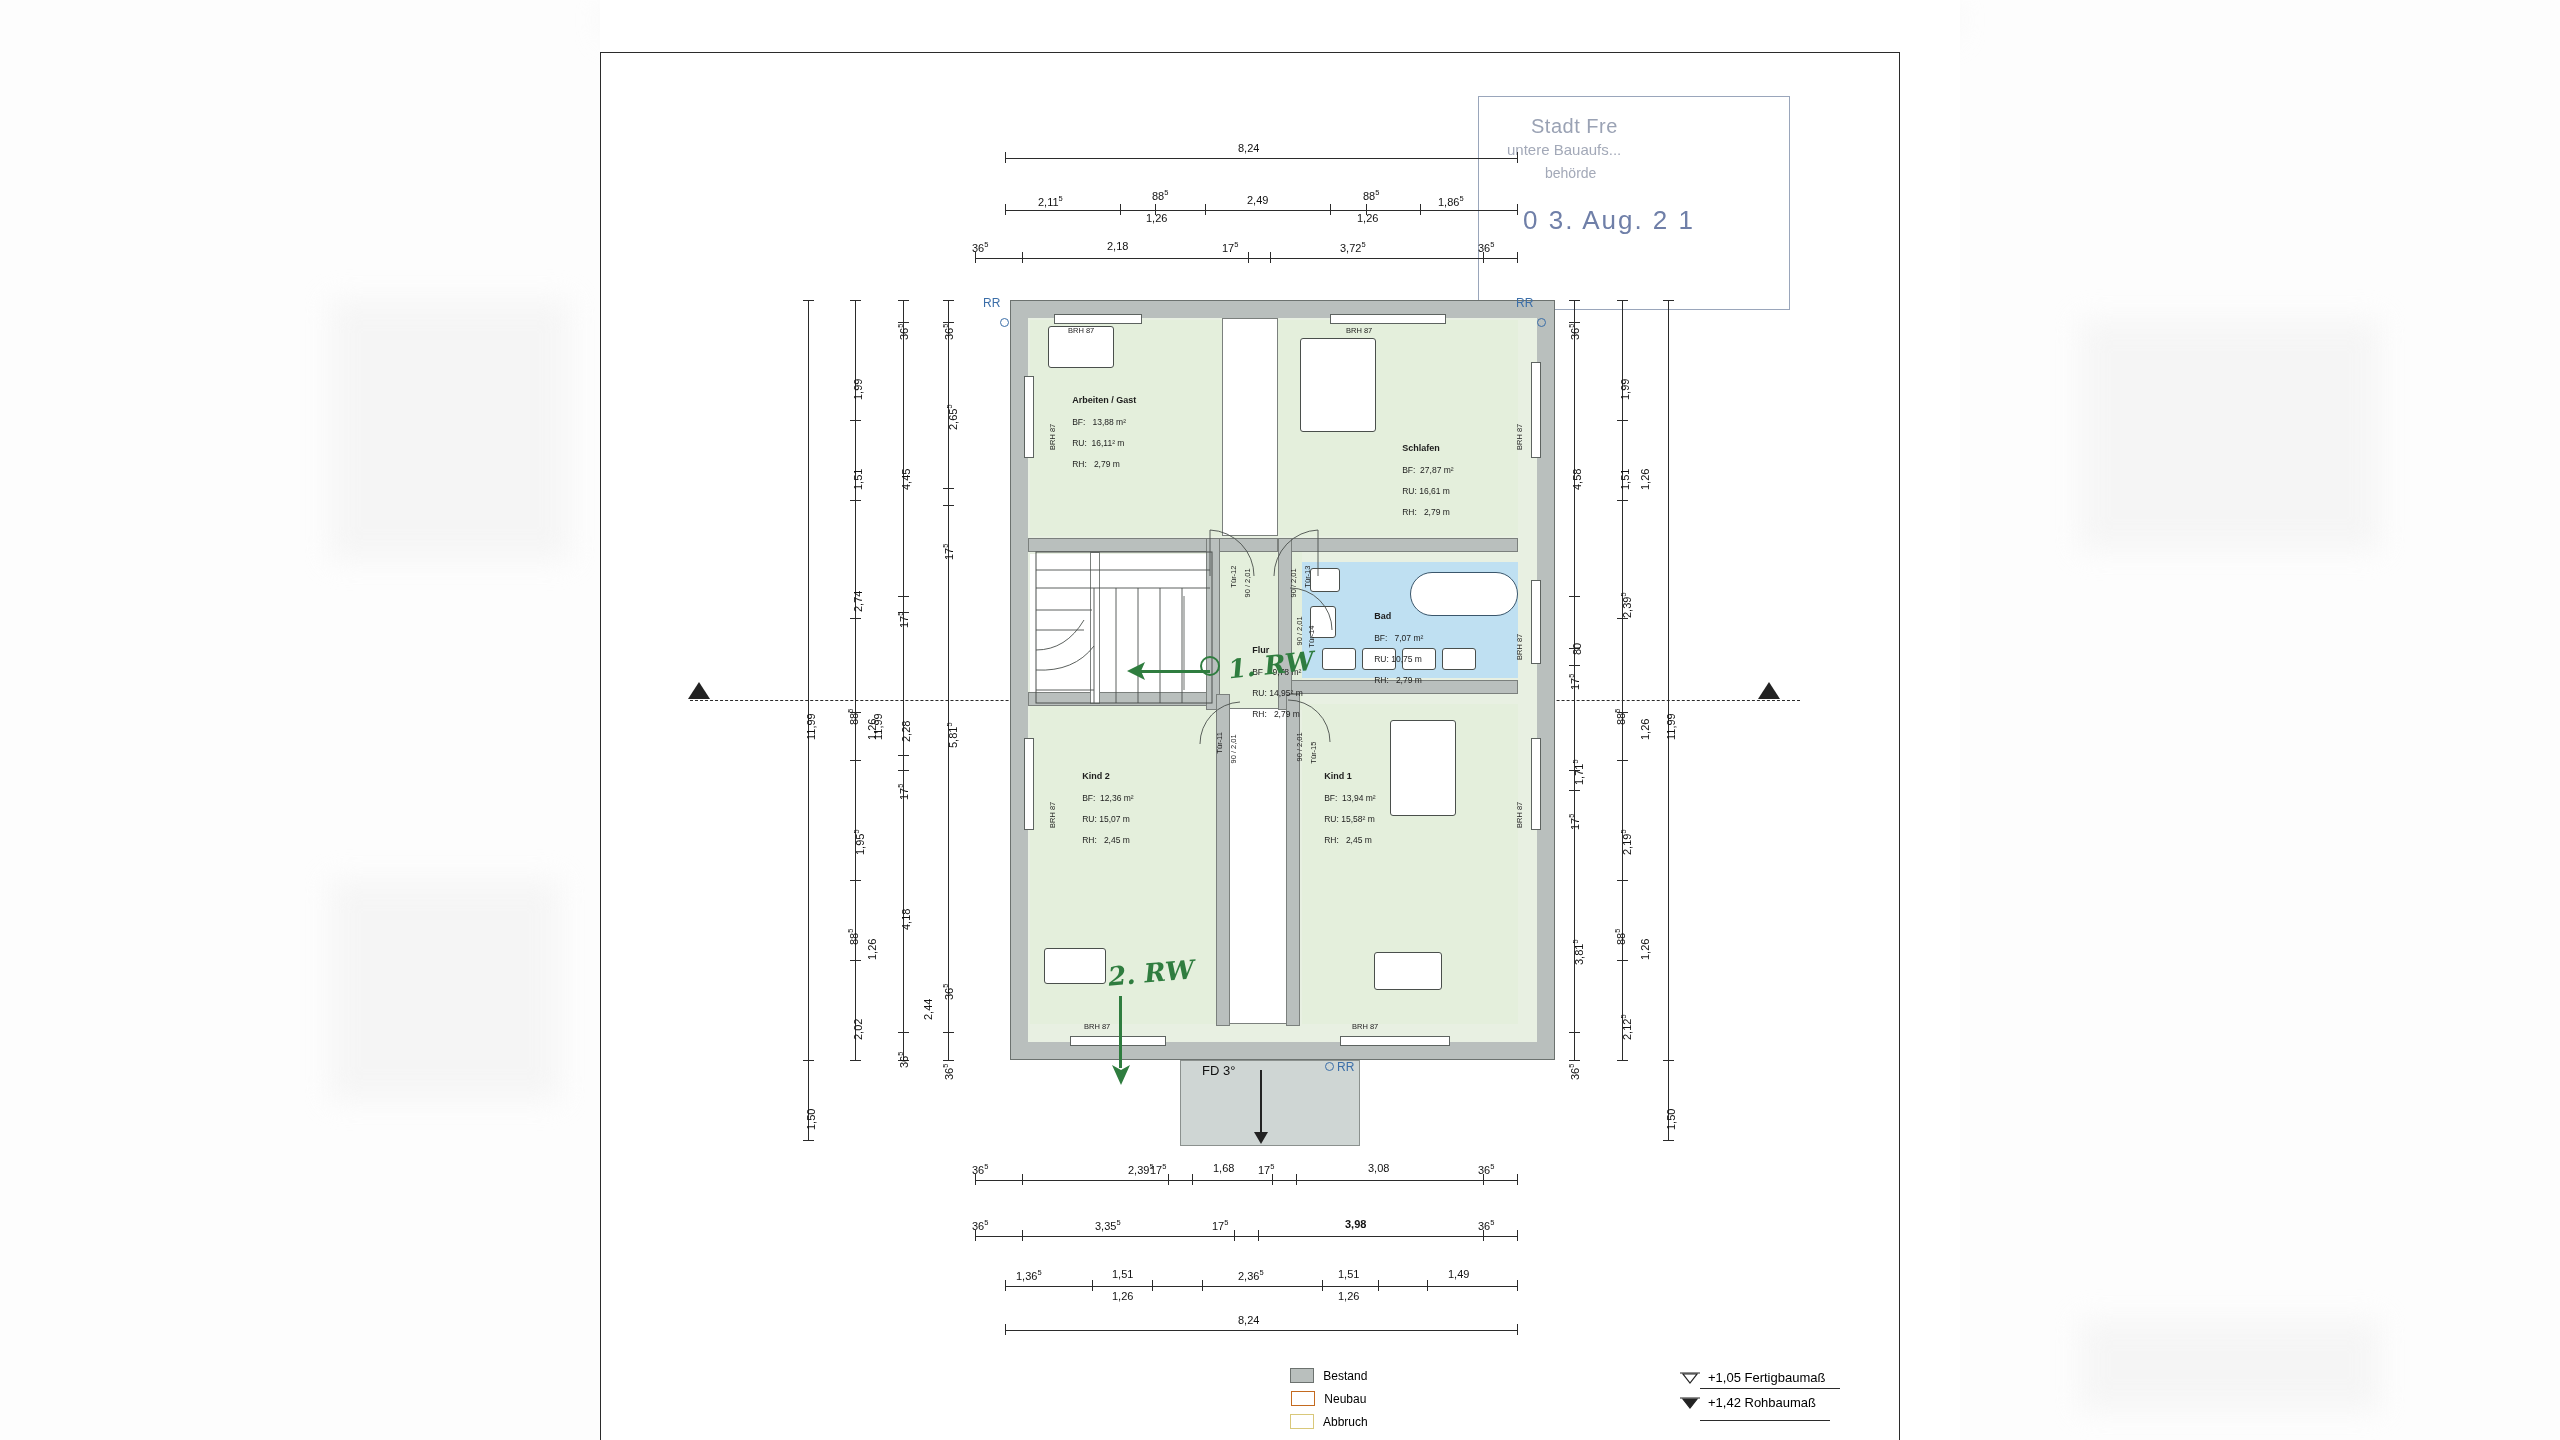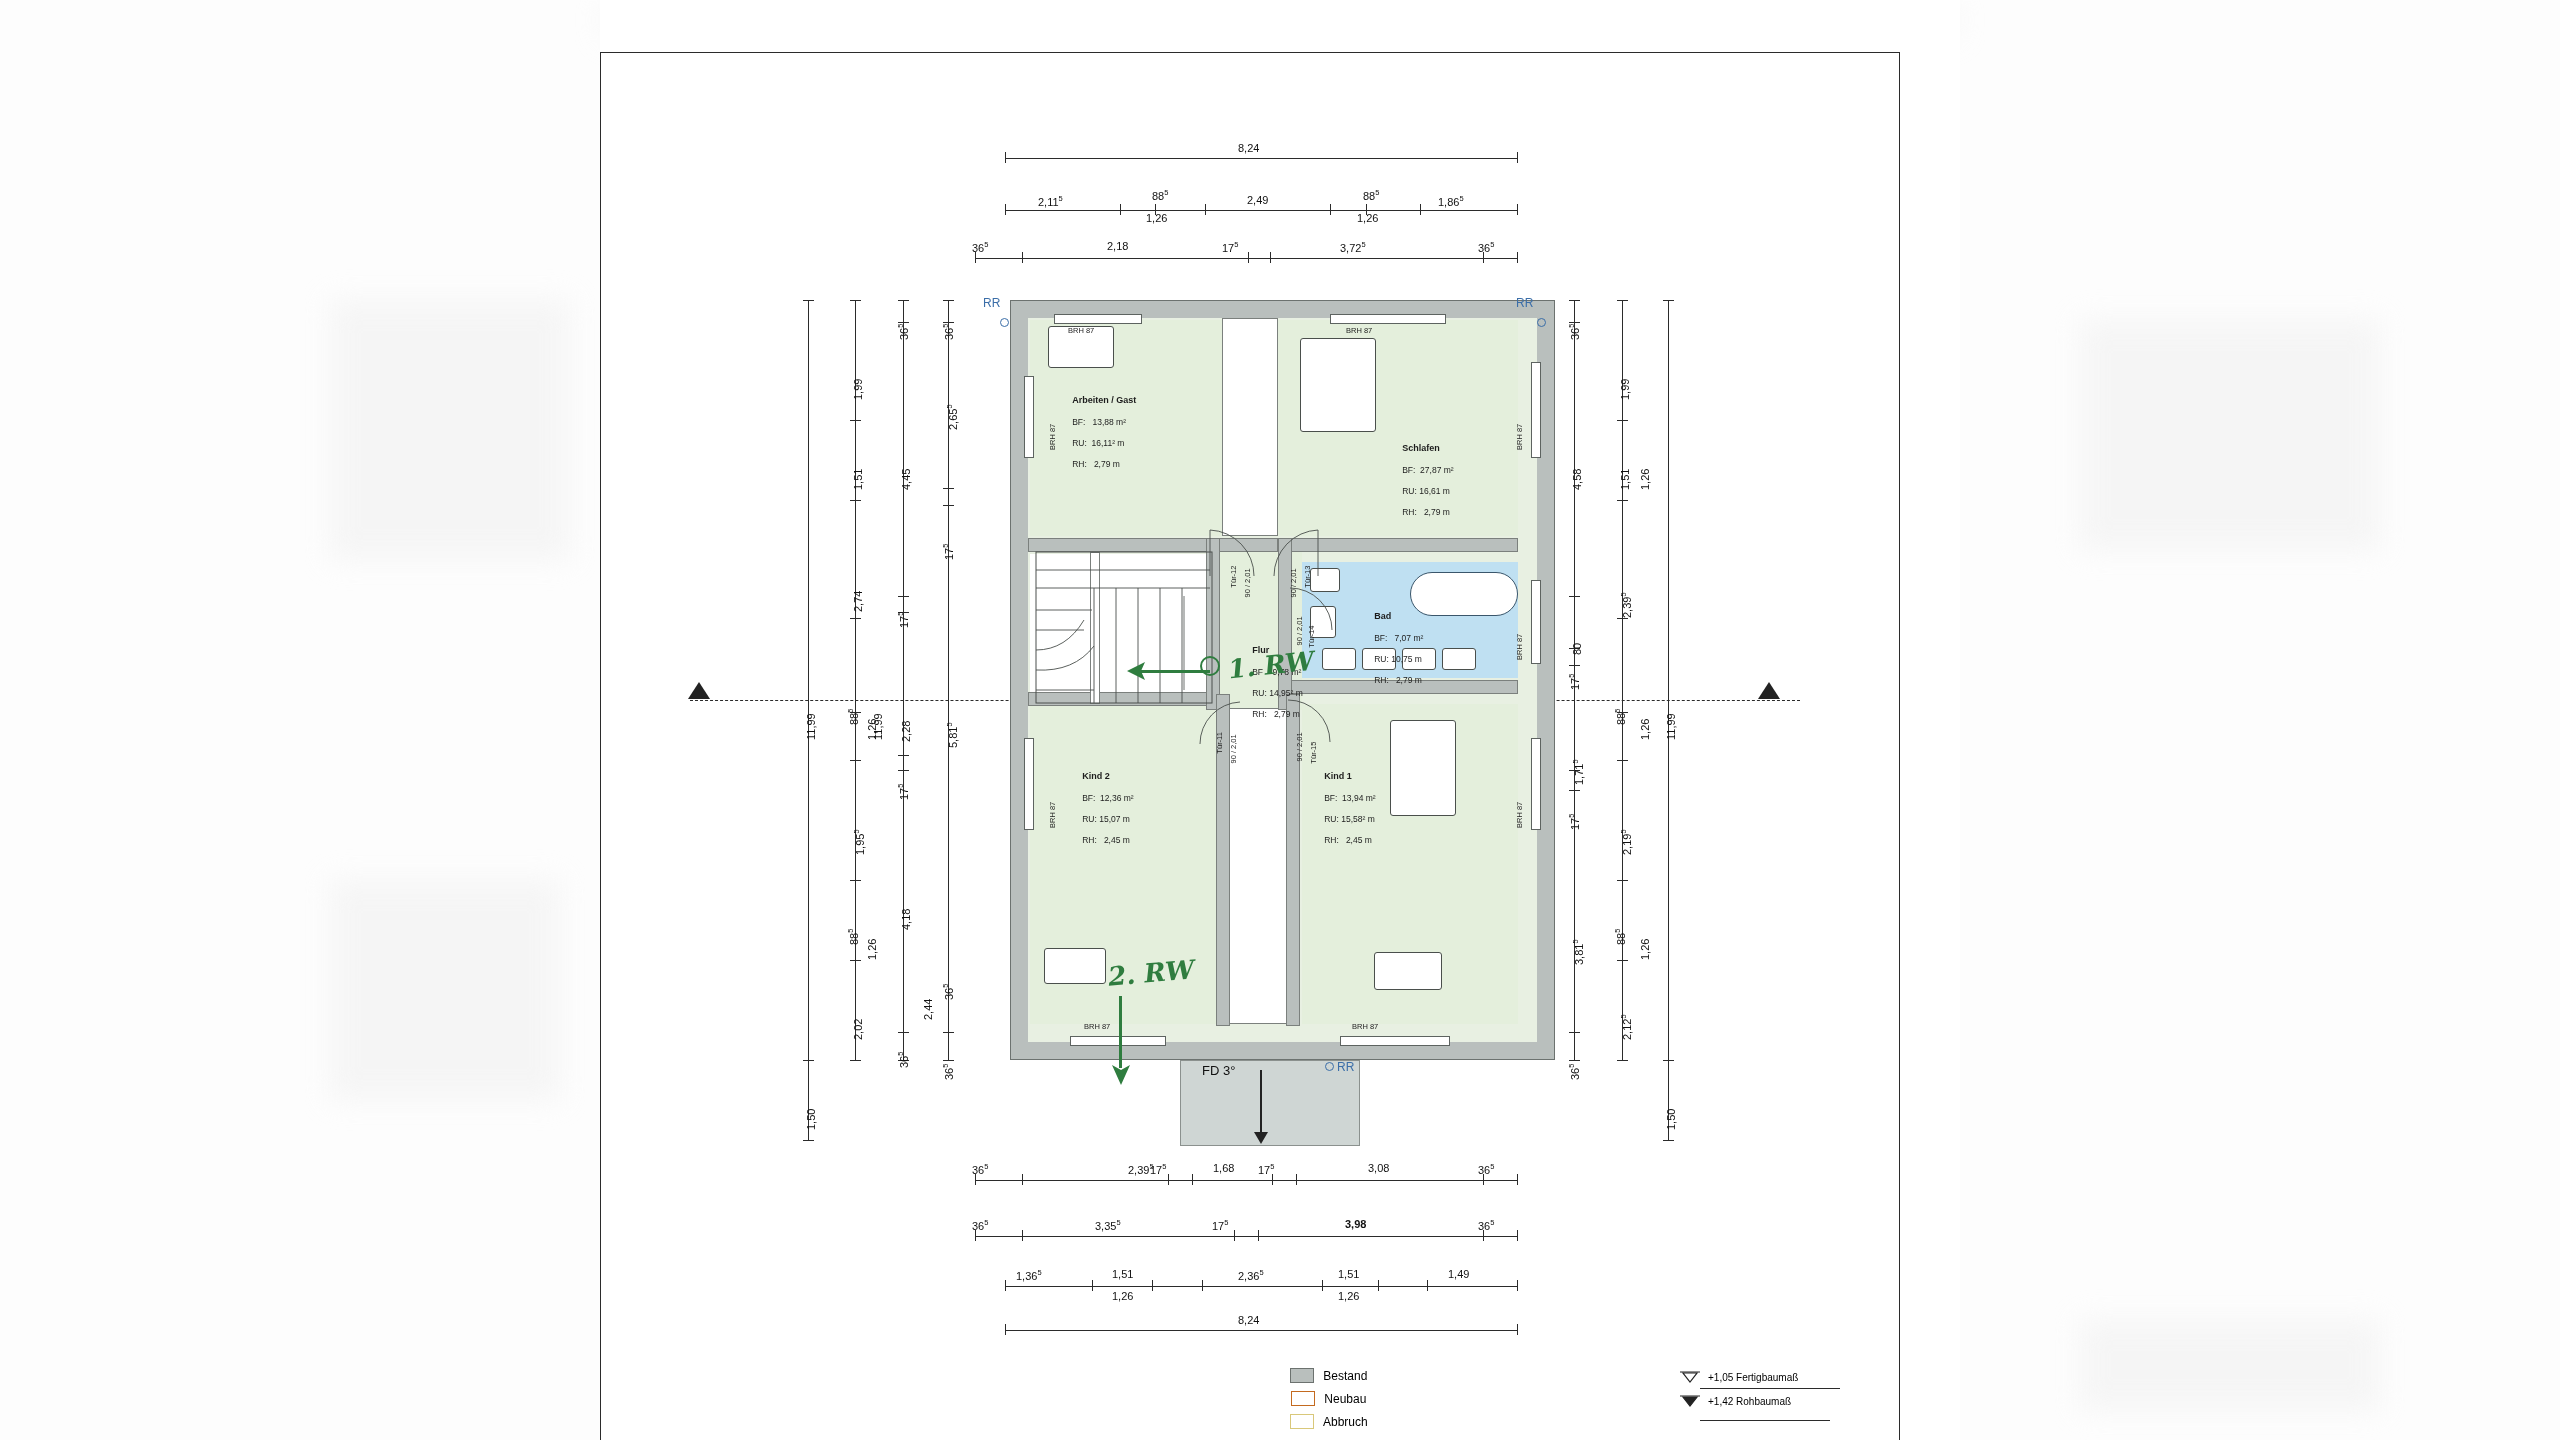--- a/index.html
+++ b/index.html
@@ -55,21 +55,21 @@
   .tri{position:absolute;width:0;height:0;border-left:11px solid transparent;border-right:11px solid transparent;border-bottom:17px solid #222;}
 
   
   .hand{position:absolute;color:#2f7d3f;font-family:"DejaVu Serif",serif;font-style:italic;font-weight:bold;}
   .arrowline{position:absolute;background:#2f7d3f;}
 
   
   .legend{position:absolute;left:1290px;top:1368px;font-size:12px;}
   .legend .row{display:flex;align-items:center;margin-bottom:8px;justify-content:center;}
   .legend .sw{width:22px;height:13px;margin-right:9px;border:1px solid #555;}
-  .legend2{position:absolute;left:1680px;top:1370px;font-size:10px;}
+  .legend2{position:absolute;left:1680px;top:1370px;font-size:13px;}
   .legend2 .row{display:flex;align-items:center;margin-bottom:10px;}
 
   .lblrr{position:absolute;font-size:12px;color:#3b6ea8;}
   .circ{position:absolute;width:7px;height:7px;border:1px solid #3b6ea8;border-radius:50%;}
 
   .stairs{position:absolute;}
   .furn{position:absolute;border:1px solid #4a4f4c;box-sizing:border-box;background:#ffffff;}
   .furn.r{border-radius:3px;}
   .tub{position:absolute;border:1.2px solid #3a566b;border-radius:22px;background:#ffffff;box-sizing:border-box;}
 
@@ -83,20 +83,26 @@
 
   <div class="bg-blur" style="left:330px;top:300px;width:240px;height:260px;"></div>
   <div class="bg-blur" style="left:330px;top:880px;width:230px;height:220px;"></div>
   <div class="bg-blur" style="left:2080px;top:320px;width:300px;height:230px;"></div>
   <div class="bg-blur" style="left:2080px;top:1320px;width:300px;height:90px;"></div>
   <div class="bg-blur" style="left:600px;top:0px;width:1360px;height:40px;opacity:.3;"></div>
 
   <div class="sheet"></div>
   <div class="sheet-border"></div>
 
+  <div class="stamp">
+    <div class="l1">Stadt Fre</div>
+    <div class="l2">untere Bauaufs...</div>
+    <div class="l3">behörde</div>
+    <div class="date">0 3. Aug. 2 1</div>
+  </div>
 
   <div class="dimline" style="left:1005px;top:158px;width:512px;"></div>
   <div class="dimtick" style="left:1005px;top:152px;"></div>
   <div class="dimtick" style="left:1517px;top:152px;"></div>
   <div class="dimtxt" style="left:1238px;top:142px;">8,24</div>
 
   <div class="dimline" style="left:1005px;top:210px;width:512px;"></div>
   <div class="dimtick" style="left:1005px;top:204px;"></div>
   <div class="dimtick" style="left:1120px;top:204px;"></div>
   <div class="dimtick" style="left:1155px;top:204px;"></div>

